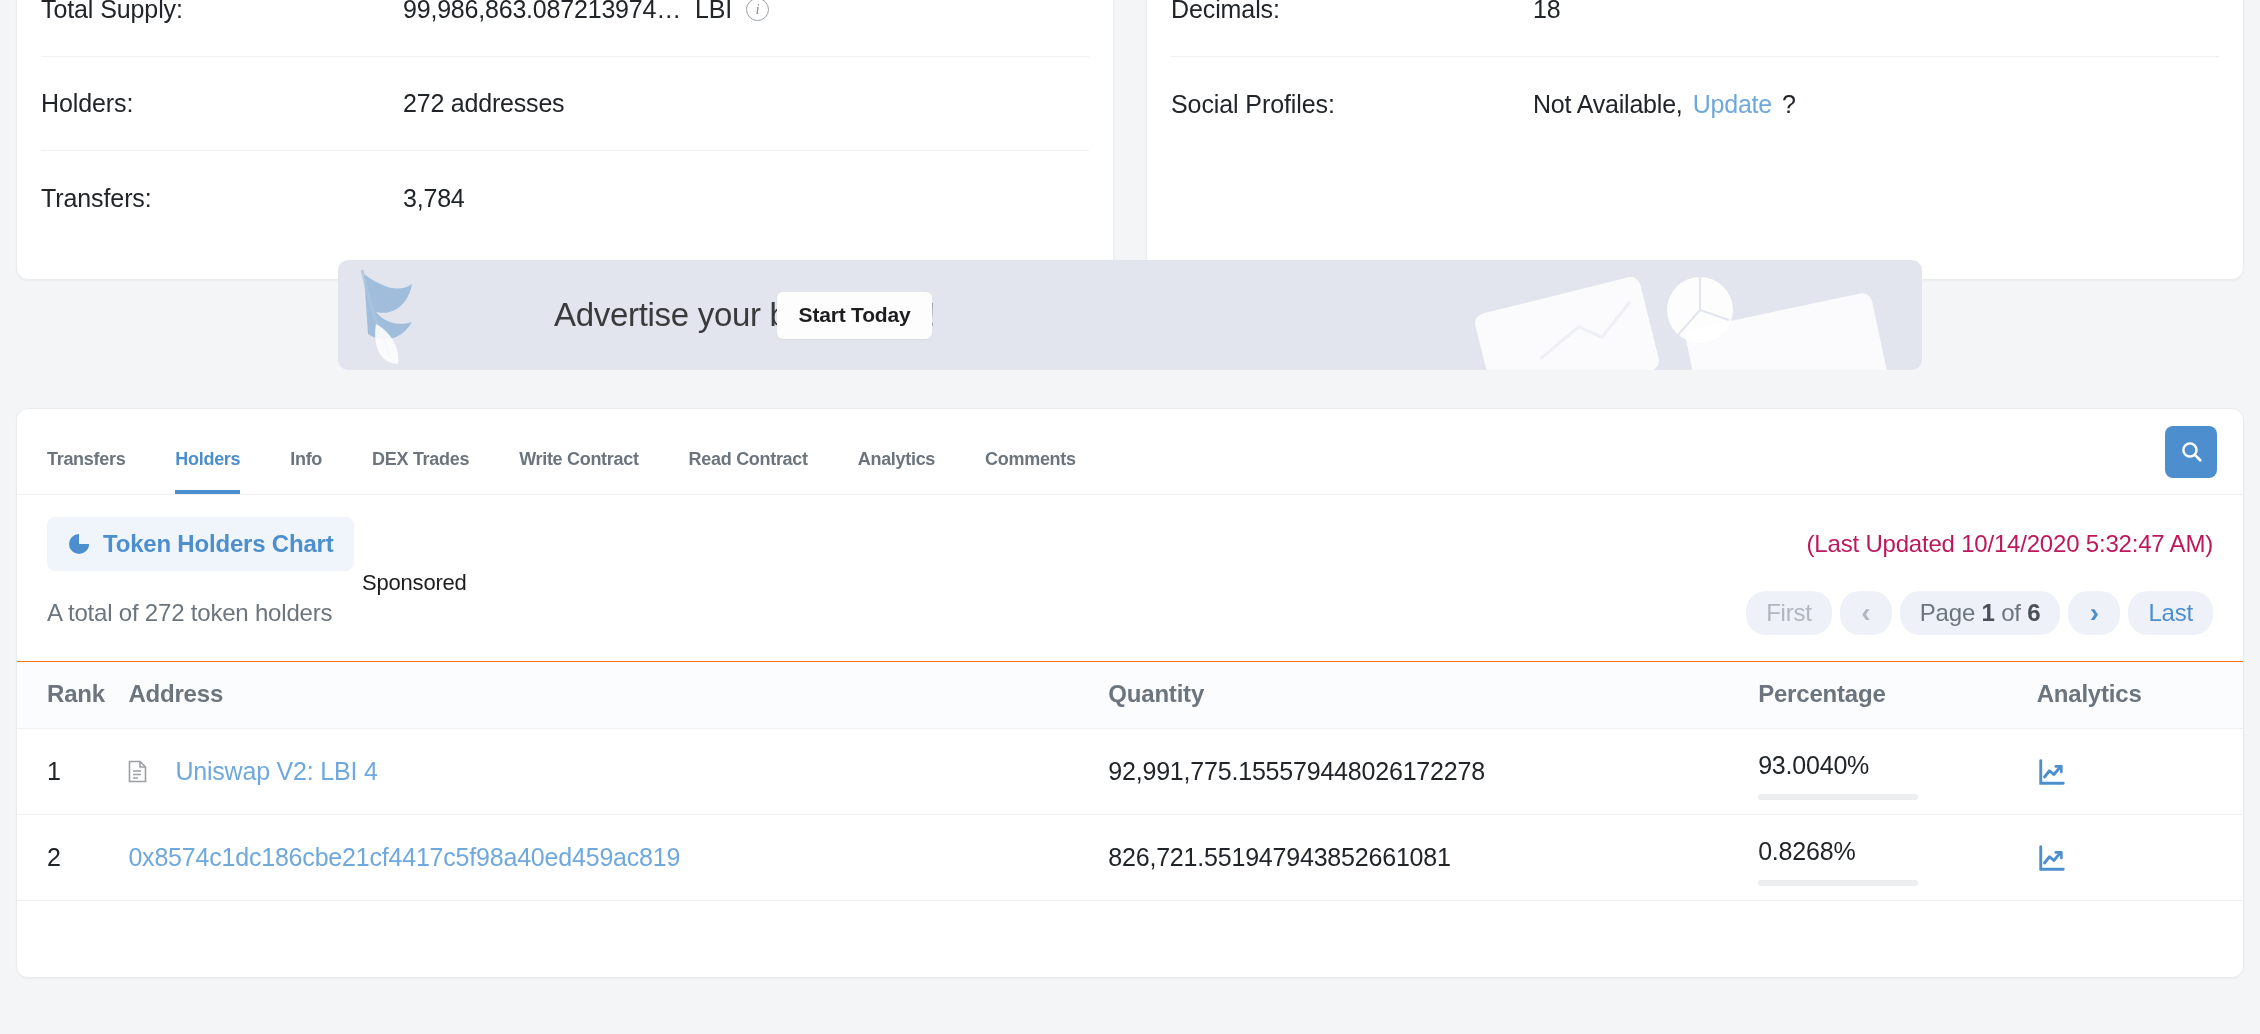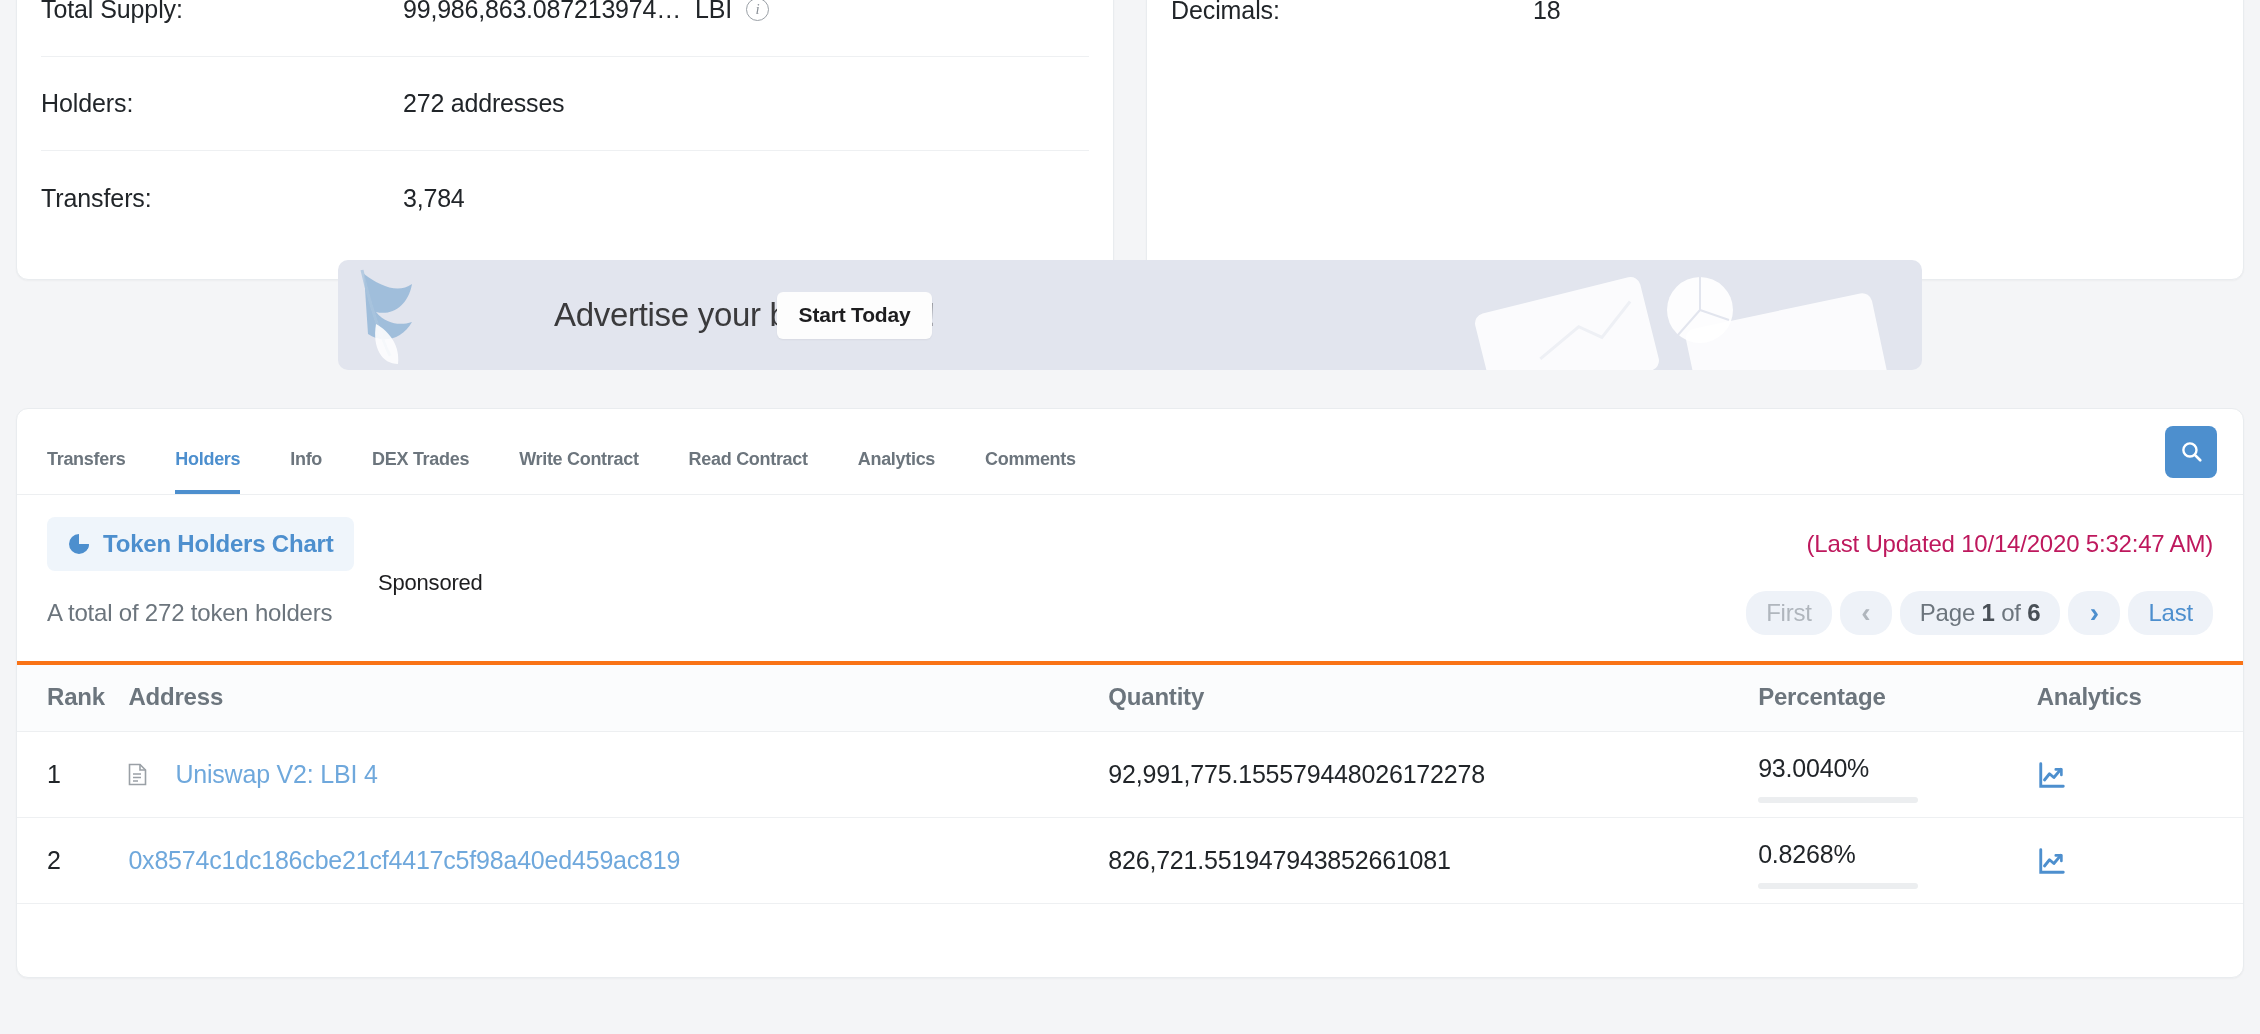--- a/index.html
+++ b/index.html
@@ -101,21 +101,21 @@
     height: 110px;
     background: #e2e5ee;
     border-radius: 10px;
     overflow: hidden;
     display: flex;
     align-items: center;
   }
 
   .sponsor-tag {
     position: absolute;
-    left: 364px;
+    left: 348px;
     top: 307px;
     background: #ffffff;
     border-radius: 7px;
     padding: 3px 14px 5px;
     font-size: 22px;
     color: #1d1d1f;
     z-index: 5;
     letter-spacing: -0.2px;
   }
 
@@ -303,21 +303,21 @@
     margin-top: 26px;
     table-layout: fixed;
   }
 
   .holders-table th {
     text-align: left;
     font-size: 24px;
     font-weight: bold;
     color: #6c757d;
     padding: 18px 0 20px;
-    border-top: 4px solid #f97316;
+    border-top: 1px solid #f97316;
     border-bottom: 1px solid #edeff1;
     background: #fbfcfd;
     letter-spacing: -0.2px;
   }
 
   .holders-table td {
     font-size: 25px;
     color: #212529;
     padding: 22px 0;
     border-bottom: 1px solid #eef0f2;
@@ -383,20 +383,28 @@
       <div class="info-value">3,784</div>
     </div>
   </div>
 
   <div class="info-card right">
     <div class="info-row">
       <div class="info-label">Decimals:</div>
       <div class="info-value">18</div>
     </div>
 
+    <div class="info-row">
+      <div class="info-label">Social Profiles:</div>
+      <div class="info-value">
+        <span>Not Available,</span>
+        <a class="link" href="#">Update</a>
+        <span>?</span>
+      </div>
+    </div>
   </div>
 </div>
 
 <div class="sponsor-wrap">
   <div class="sponsor-tag">Sponsored</div>
 
   <div class="sponsor-banner">
     <svg class="feather" viewBox="0 0 120 110">
       <path d="M18 14 C 34 26, 52 34, 66 24 C 62 46, 46 56, 30 52 C 40 64, 54 66, 66 62 C 56 80, 36 84, 22 74 Z" fill="#8fb4d6" opacity="0.85"></path>
       <path d="M16 10 C 22 36, 30 66, 44 96" stroke="#a7c3dd" stroke-width="3" fill="none" opacity="0.8"></path>

